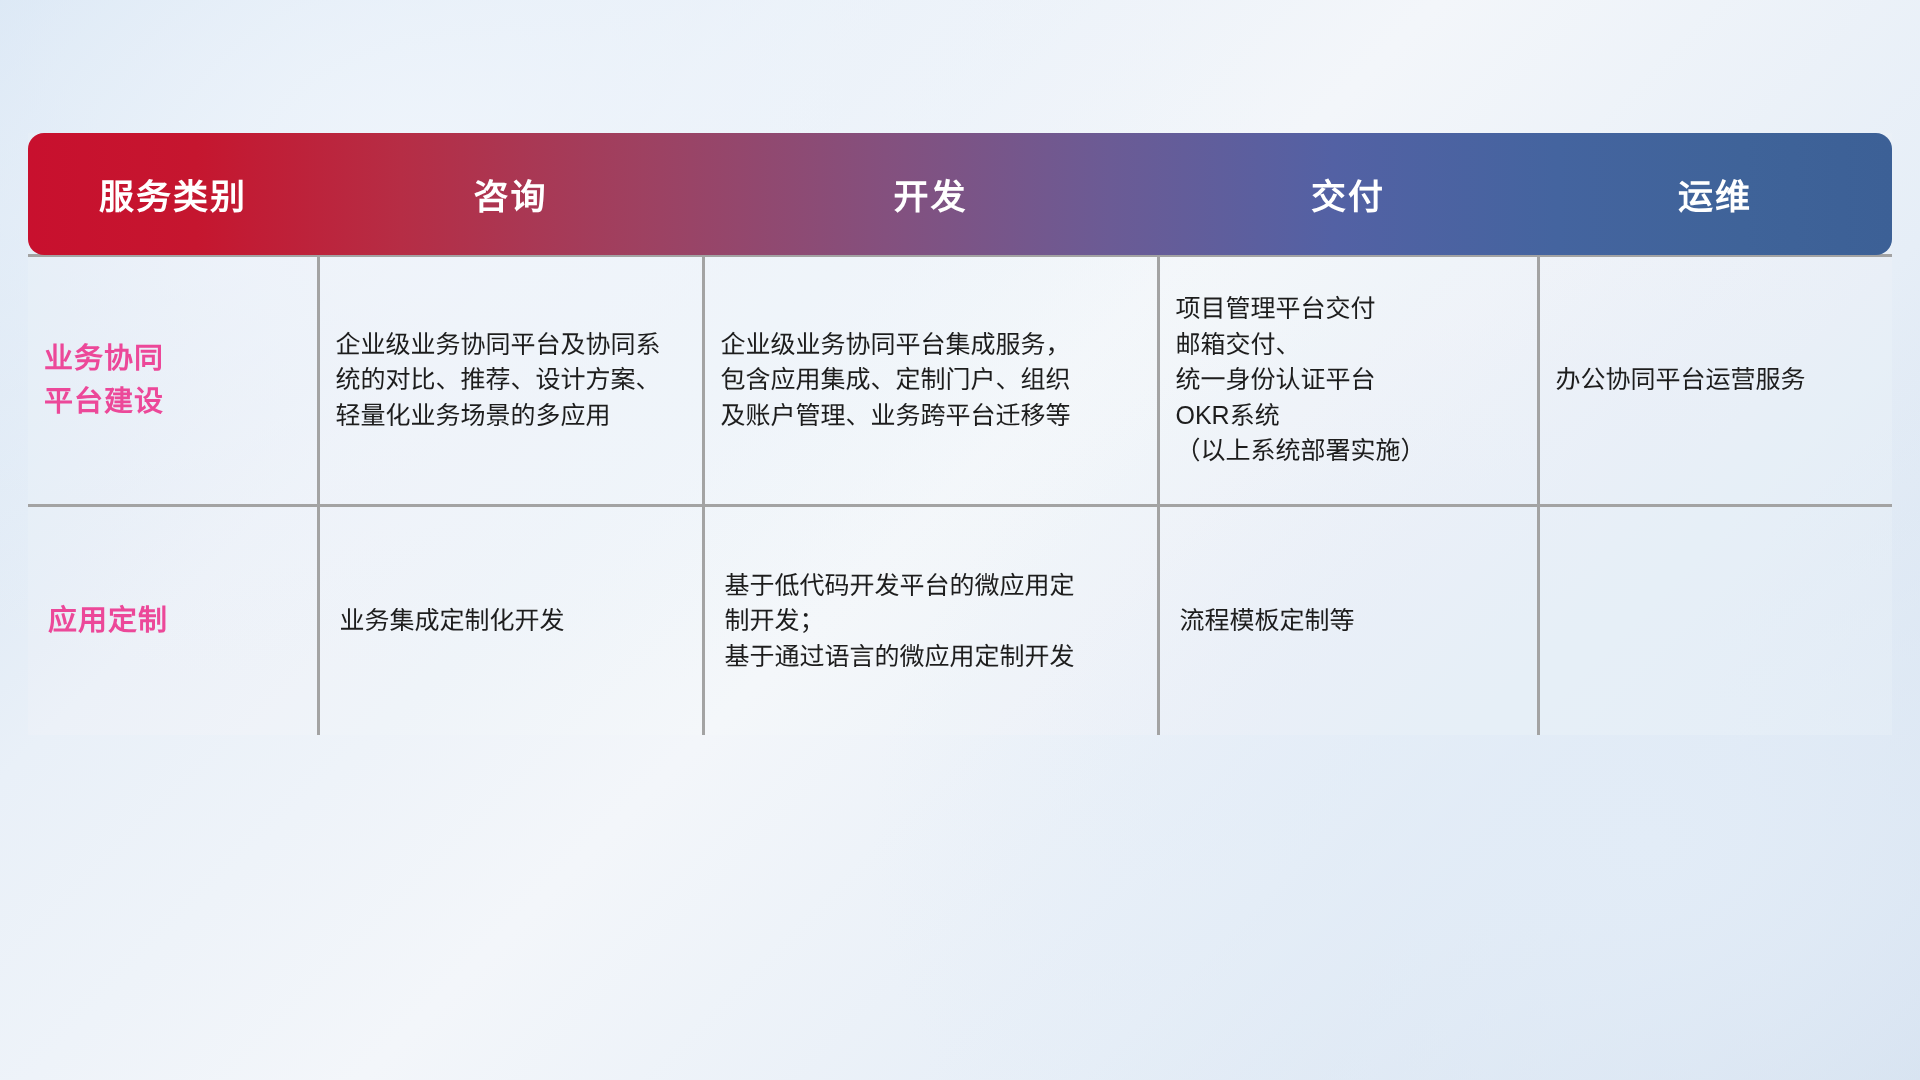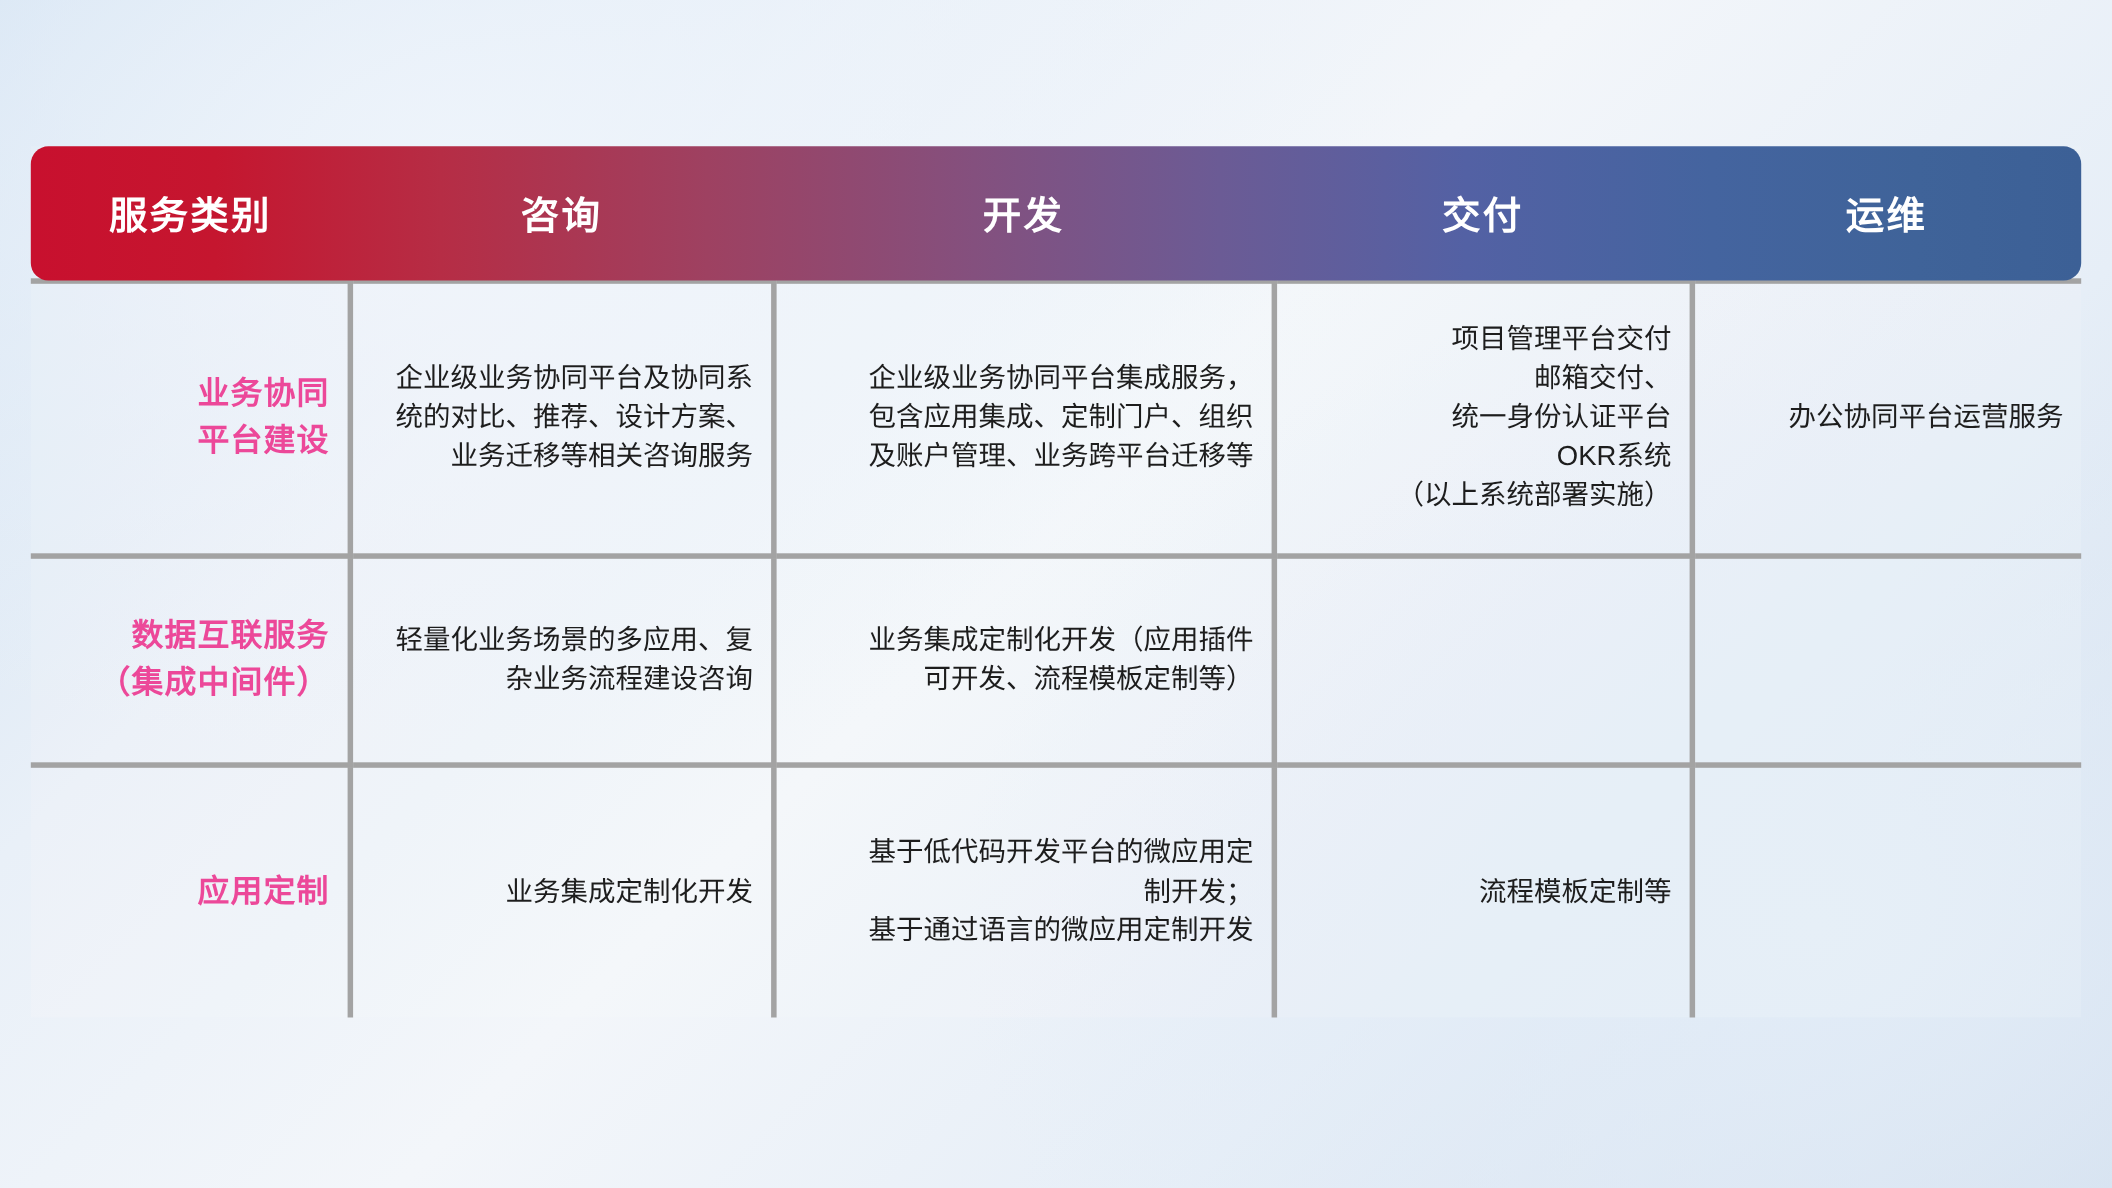--- a/index.html
+++ b/index.html
@@ -75,22 +75,22 @@
     z-index: 0;
     pointer-events: none;
   }
   thead th > span {
     position: relative;
     z-index: 2;
   }
 
   
   tbody td {
-    border: 5px solid #a3a3a3;
-    text-align: right;
+    border: 3px solid #a3a3a3;
+    text-align: left;
     vertical-align: middle;
     font-size: 25px;
     line-height: 1.42;
     color: #1d1d1d;
     padding: 14px 16px;
     box-sizing: border-box;
     background: rgba(255,255,255,0.06);
   }
   tbody tr td:first-child {
     border-left: none;
@@ -150,40 +150,30 @@
             <span>运维</span>
           </th>
         </tr>
       </thead>
       <tbody>
         <tr class="row-0">
           <td class="cat-cell nowrapline">业务协同
 平台建设</td>
           <td class="nowrapline">企业级业务协同平台及协同系
 统的对比、推荐、设计方案、
-业务迁移等相关咨询服务</td>
+轻量化业务场景的多应用</td>
           <td class="nowrapline">企业级业务协同平台集成服务，
 包含应用集成、定制门户、组织
 及账户管理、业务跨平台迁移等</td>
           <td class="nowrapline">项目管理平台交付
 邮箱交付、
 统一身份认证平台
 OKR系统
 （以上系统部署实施）</td>
           <td class="nowrapline">办公协同平台运营服务</td>
-        </tr>
-        <tr class="row-1">
-          <td class="cat-cell nowrapline">数据互联服务
-（集成中间件）</td>
-          <td class="nowrapline">轻量化业务场景的多应用、复
-杂业务流程建设咨询</td>
-          <td class="nowrapline">业务集成定制化开发（应用插件
-可开发、流程模板定制等）</td>
-          <td class="nowrapline"></td>
-          <td class="nowrapline"></td>
         </tr>
         <tr class="row-2">
           <td class="cat-cell nowrapline">应用定制</td>
           <td class="nowrapline">业务集成定制化开发</td>
           <td class="nowrapline">基于低代码开发平台的微应用定
 制开发；
 基于通过语言的微应用定制开发</td>
           <td class="nowrapline">流程模板定制等</td>
           <td class="nowrapline"></td>
         </tr>

